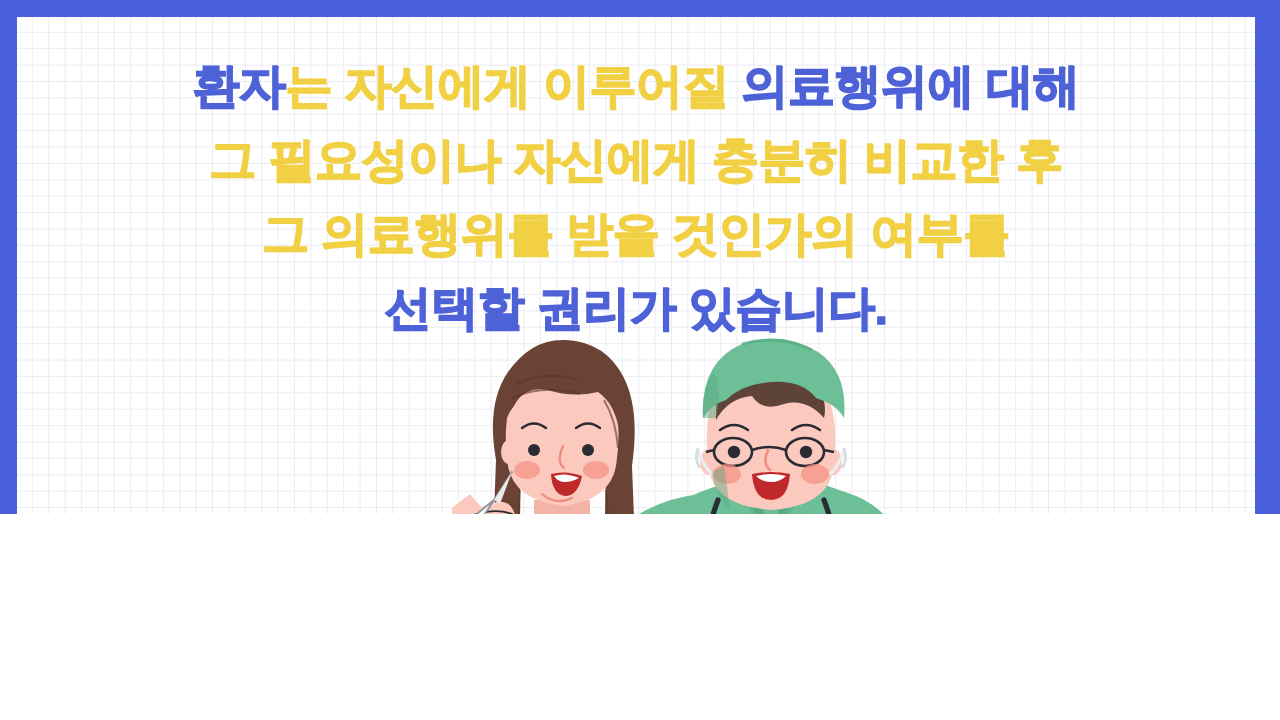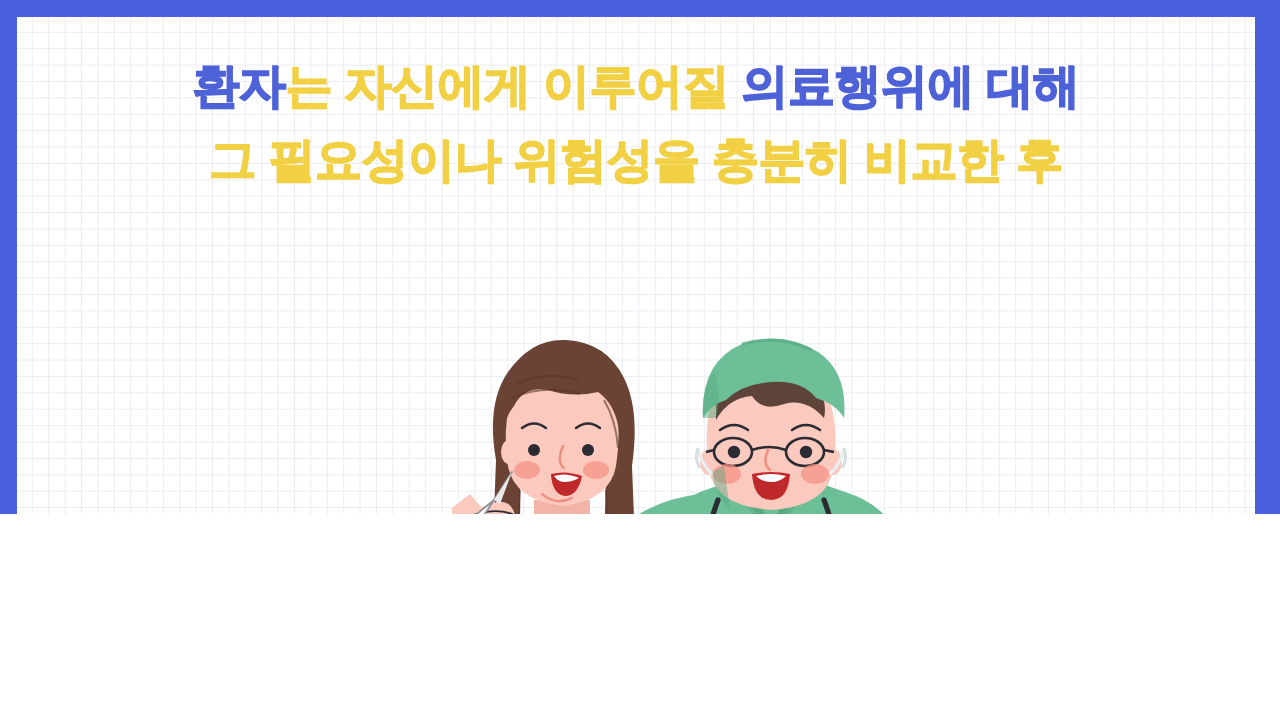--- a/index.html
+++ b/index.html
@@ -94,24 +94,30 @@
   <div class="frame-bar" id="frame-bottom"></div>
 
   <div id="headline">
 
     <div class="hl-line">
       <span class="seg seg-blue">환자</span><span class="seg seg-yellow">는 자신에게 이루어질 </span><span class="seg seg-blue">의료행위에 대해</span>
     </div>
 
 
     <div class="hl-line">
-      <span class="seg seg-yellow">그 필요성이나 위험성을 충분히 비교한 후</span>
+      <span class="seg seg-yellow">그 필요성이나 자신에게 충분히 비교한 후</span>
     </div>
 
-
+    <div class="hl-line">
+      <span class="seg seg-yellow">그 의료행위를 받을 것인가의 여부를</span>
+    </div>
+
+    <div class="hl-line">
+      <span class="seg seg-blue">선택할 권리가 있습니다.</span>
+    </div>
 
   </div>
 
   <div id="illustration">
     <svg viewBox="0 0 1280 720" xmlns="http://www.w3.org/2000/svg">
 
       <g>
 
         <path d="M636 720 L636 600 Q636 520 700 492 L745 476 L800 476 L845 492 Q905 518 905 600 L905 720 Z" fill="#6cbf96"></path>
 

